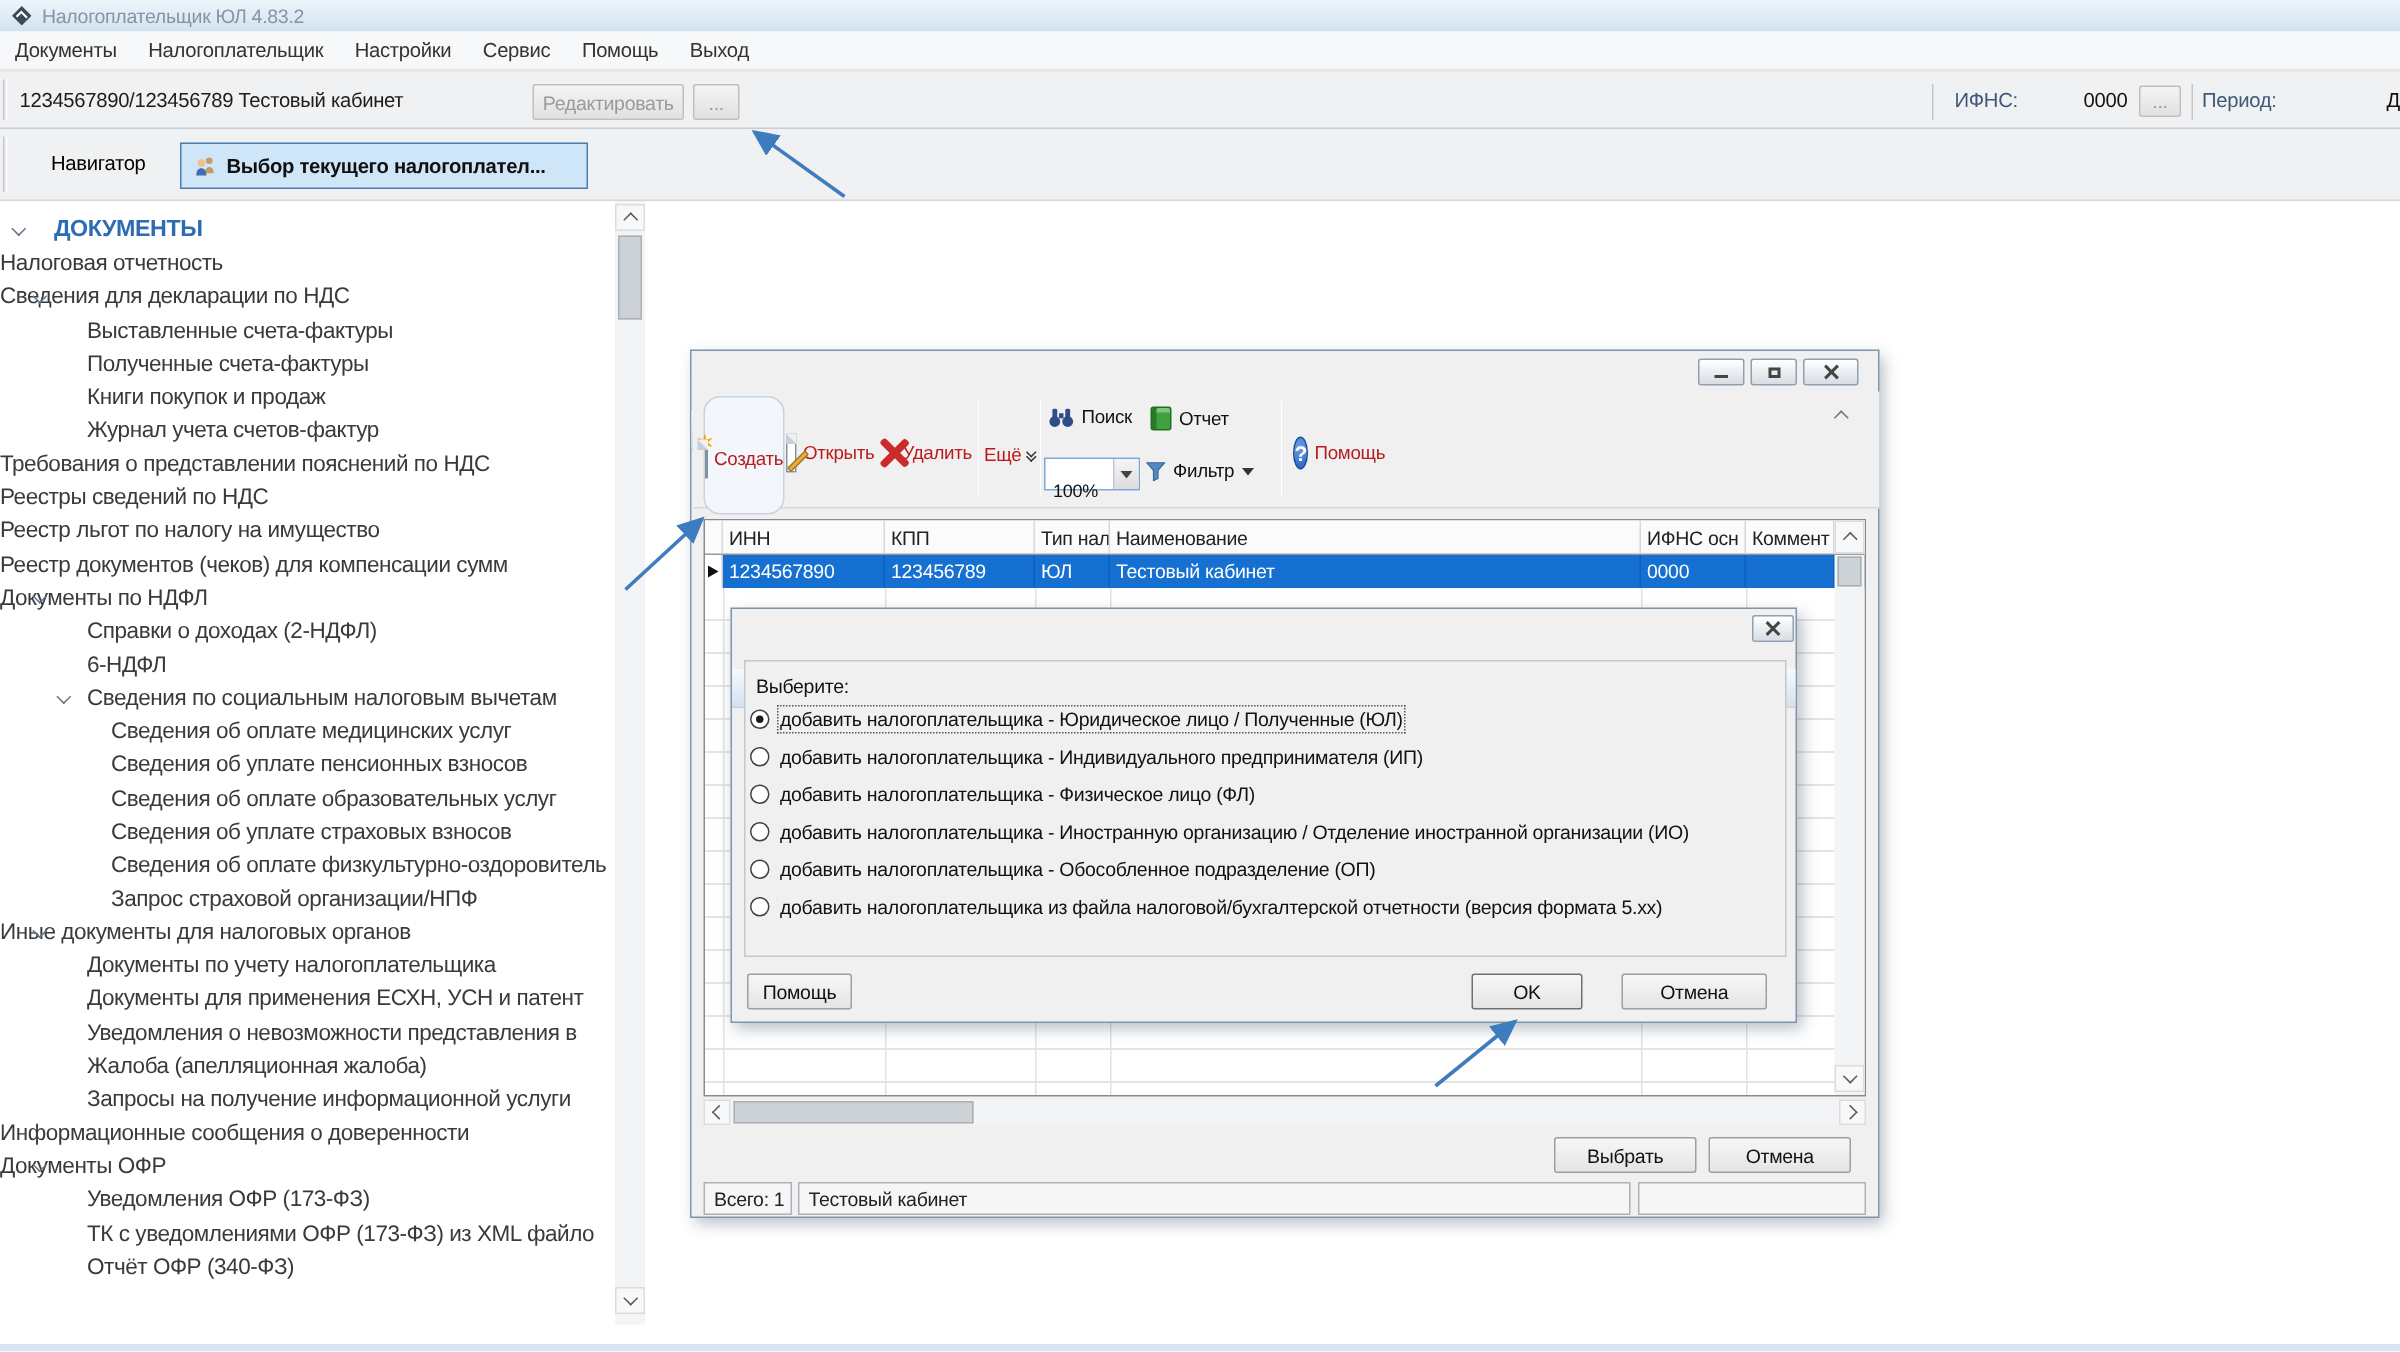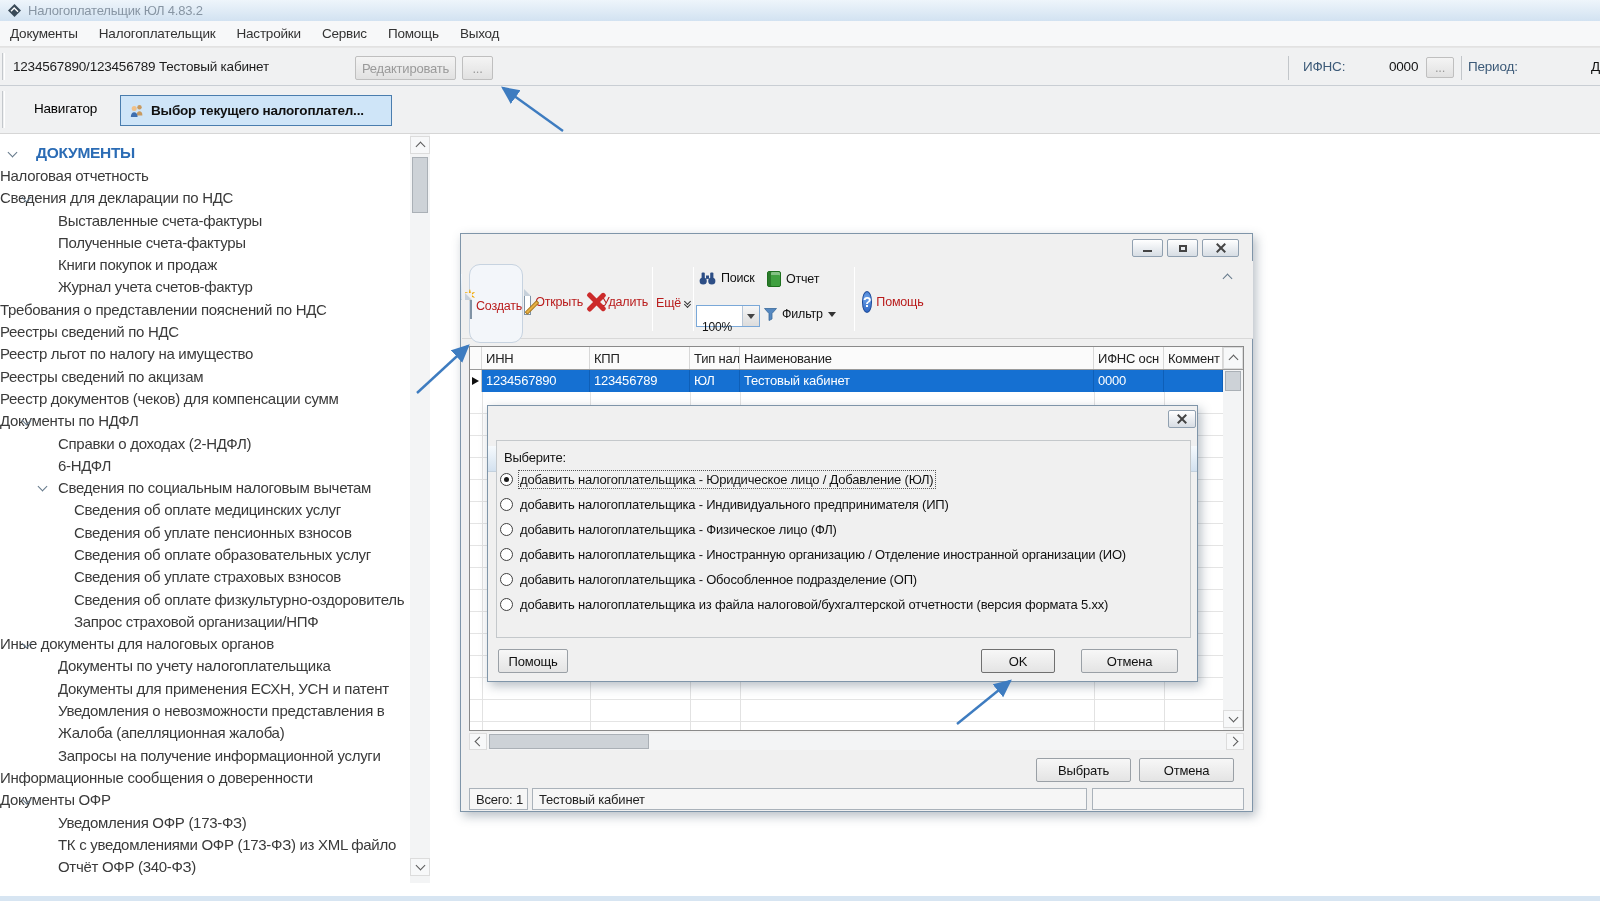--- a/index.html
+++ b/index.html
@@ -215,23 +215,20 @@
   <div class="ti l1">
       <span class="tl">Требования о представлении пояснений по НДС</span>
     </div>
   <div class="ti l1">
       <span class="tl">Реестры сведений по НДС</span>
     </div>
   <div class="ti l1">
       <span class="tl">Реестр льгот по налогу на имущество</span>
     </div>
   <div class="ti l1">
-      <span class="tl">Реестры сведений по акцизам</span>
-    </div>
-  <div class="ti l1">
       <span class="tl">Реестр документов (чеков) для компенсации сумм</span>
     </div>
   <div class="ti l1">
       <span class="chv tchv"></span>
       <span class="tl">Документы по НДФЛ</span>
     </div>
   <div class="ti l2">
       <span class="tl">Справки о доходах (2-НДФЛ)</span>
     </div>
   <div class="ti l2">
@@ -461,21 +458,21 @@
   </div>
   <div class="wbtn" style="left:680px; top:4px; width:28px;">
       <span class="glyph-x"></span>
     </div>
 
   <div class="gpanel"></div>
   <span class="prompt">Выберите:</span>
 
   <div class="rrow" style="top:63px;">
     <span class="radio on"></span>
-    <span class="rlab focus">добавить налогоплательщика - Юридическое лицо / Добавление (ЮЛ)</span>
+    <span class="rlab focus">добавить налогоплательщика - Юридическое лицо / Полученные (ЮЛ)</span>
   </div>
   <div class="rrow" style="top:88px;">
     <span class="radio"></span>
     <span class="rlab">добавить налогоплательщика - Индивидуального предпринимателя (ИП)</span>
   </div>
   <div class="rrow" style="top:113px;">
     <span class="radio"></span>
     <span class="rlab">добавить налогоплательщика - Физическое лицо (ФЛ)</span>
   </div>
   <div class="rrow" style="top:138px;">

